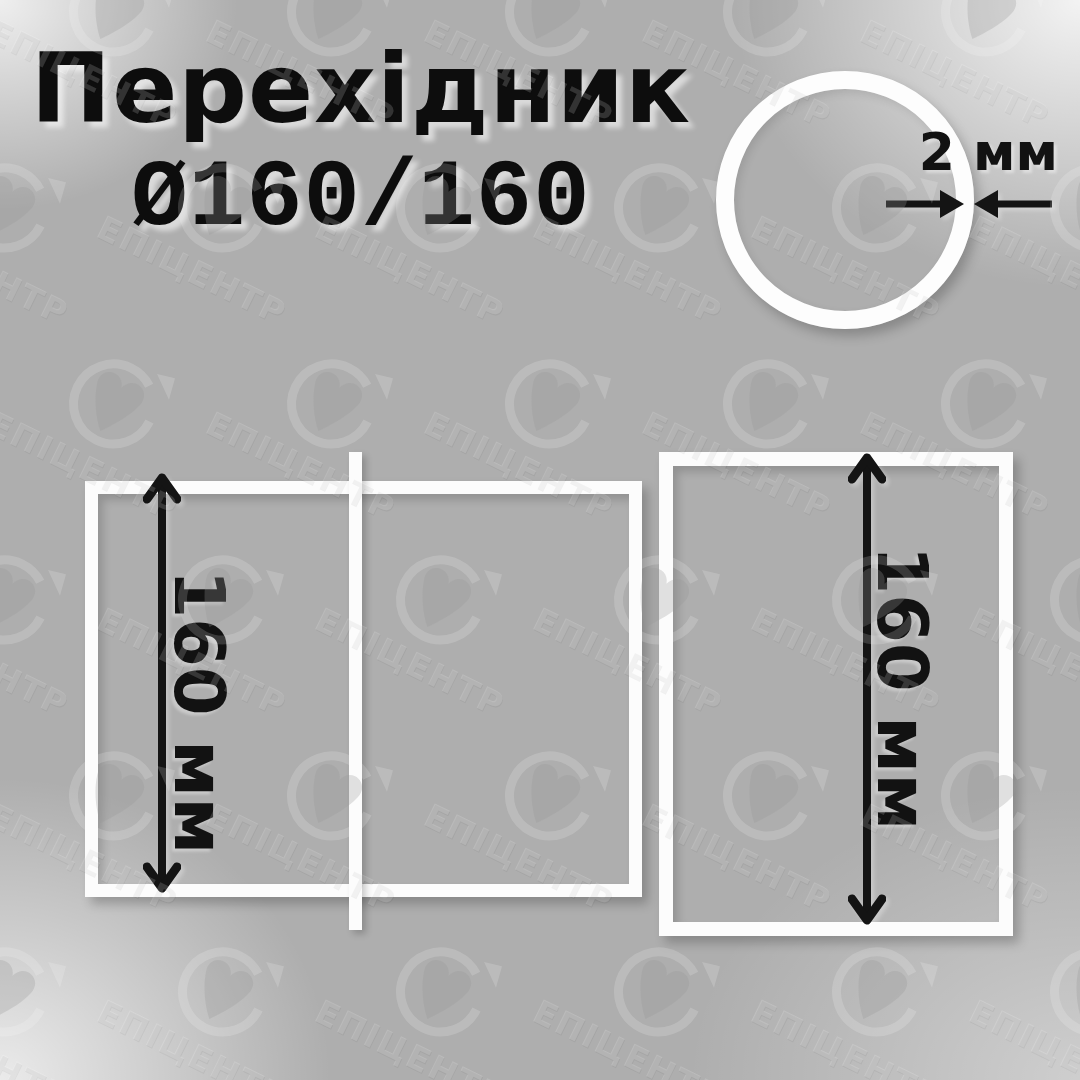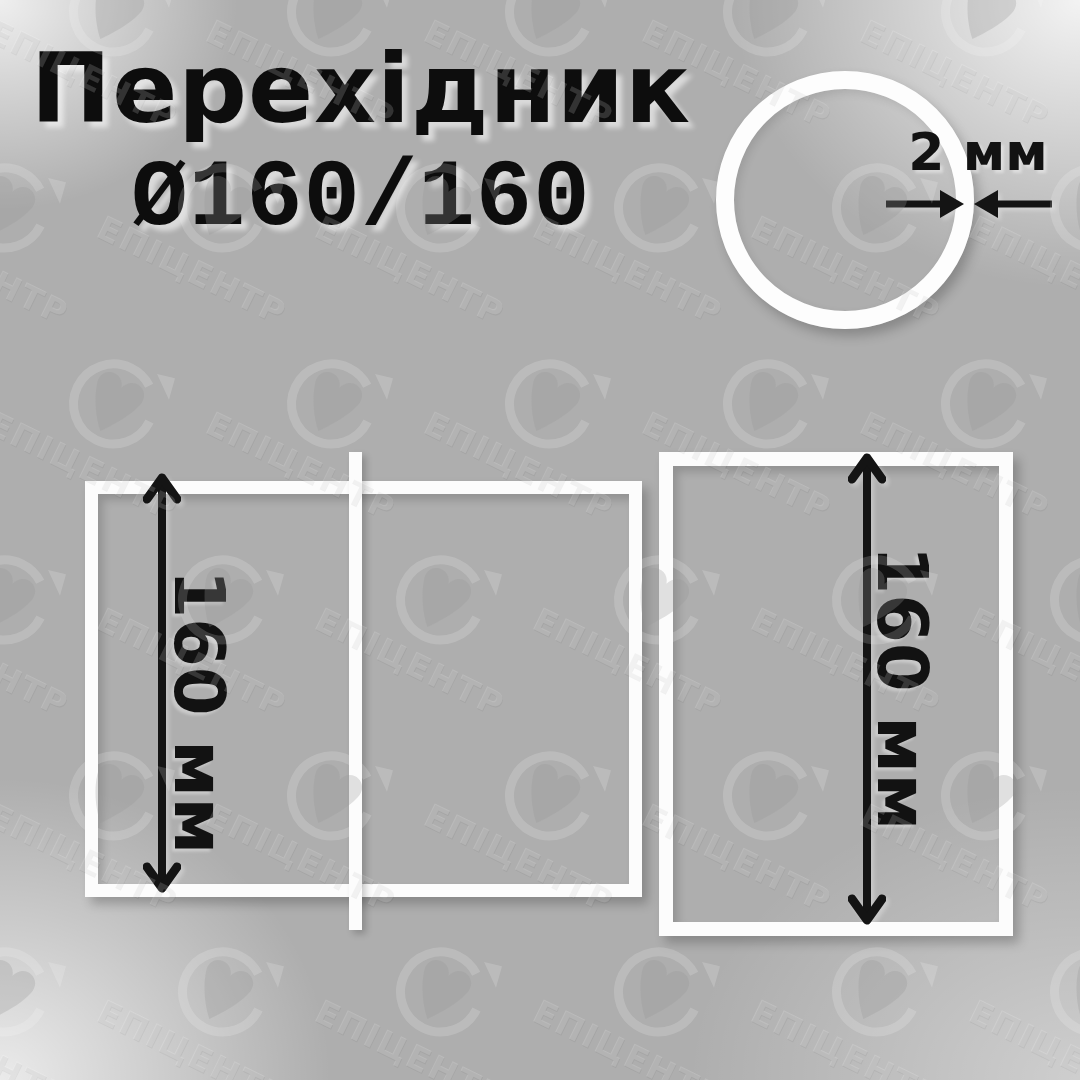--- a/index.html
+++ b/index.html
@@ -33,21 +33,21 @@
   .title .l2{font-size:94px;letter-spacing:1px;font-family:Liberation Mono, monospace;}
 
   
   .ring{
     position:absolute;z-index:2;left:716px;top:71px;width:222px;height:222px;
     border:18px solid #fdfdfd;border-radius:50%;
     box-shadow:5px 7px 12px rgba(0,0,0,.22), inset 3px 4px 8px rgba(0,0,0,.10);
   }
   .thick-label{
     position:absolute;z-index:3;left:898px;top:122px;width:160px;
-    font-size:52px;font-weight:800;color:#121212;text-align:center;
+    font-size:52px;font-weight:800;color:#121212;text-align:right;
     text-shadow:3px 3px 3px rgba(255,255,255,.40);white-space:nowrap;
   }
   .arrow-svg{position:absolute;z-index:4;filter:drop-shadow(3px 3px 2px rgba(255,255,255,.30));}
 
   
   .rect{
     position:absolute;z-index:2;border:13px solid #fcfcfc;
     box-shadow:6px 7px 10px rgba(0,0,0,.22), inset 5px 6px 9px rgba(0,0,0,.16);
   }
   .rect.left {left:85px; top:481px; width:531px; height:390px;}

